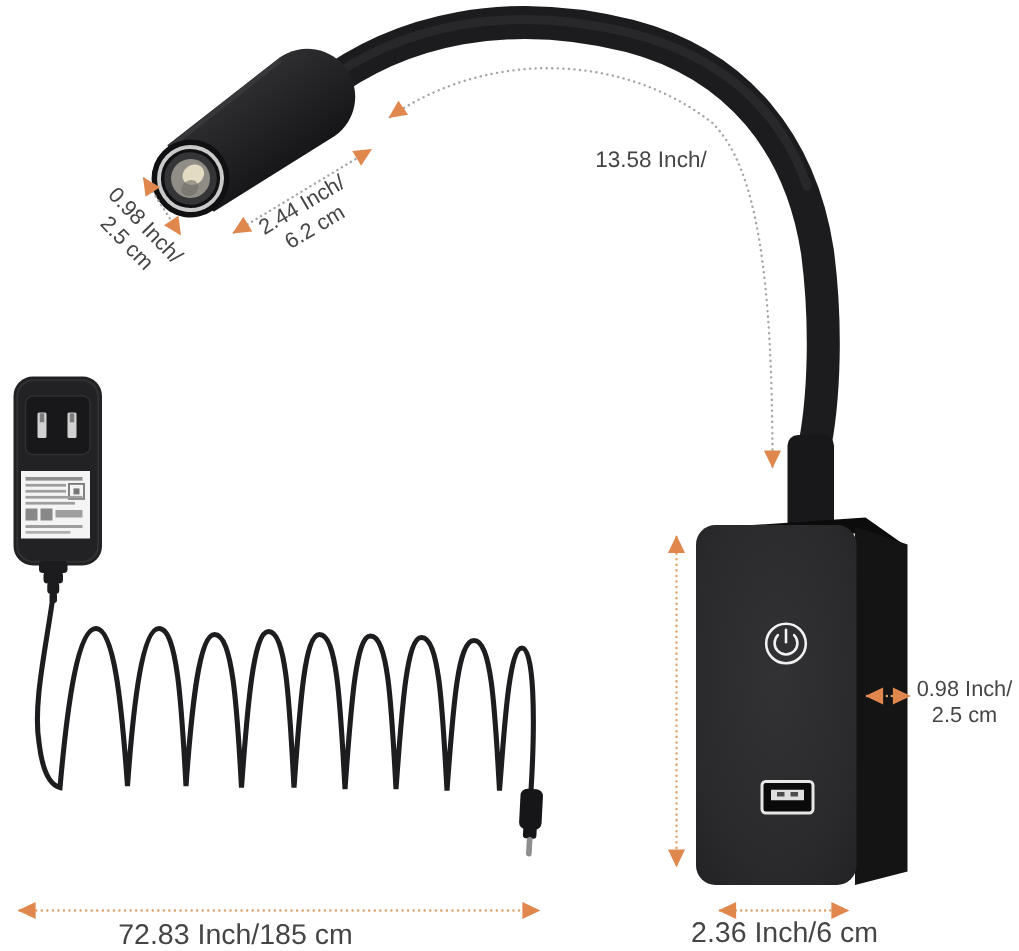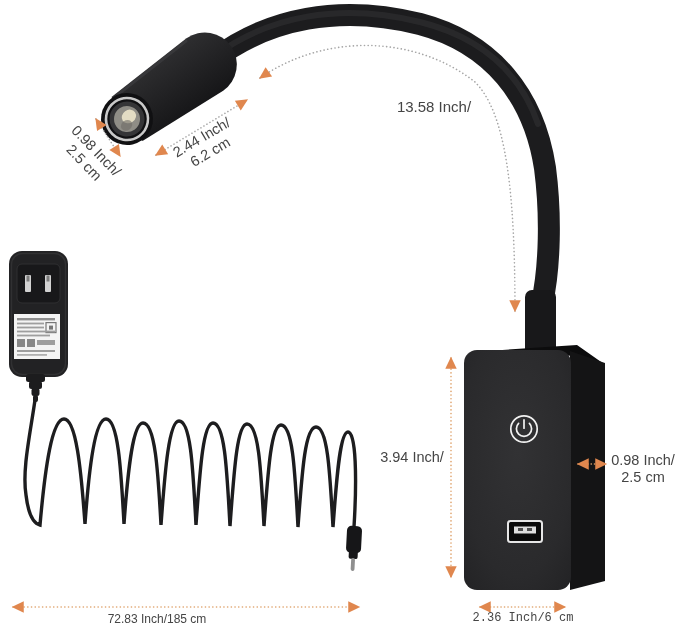--- a/index.html
+++ b/index.html
@@ -6,21 +6,21 @@
   #stage{
     position:relative;width:679px;height:634px;background:#ffffff;overflow:hidden;
     font-family:"Liberation Sans", sans-serif;
   }
   #stage svg{position:absolute;left:0;top:0;}
   .dim-label{
     position:absolute;color:#454545;text-align:center;white-space:nowrap;
     font-size:14.5px;line-height:1.16;
   }
   .dim-label span{display:block;}
-  .dim-label.big{font-size:12px;}
+  .dim-label.big{font-size:19px;}
   .rot-head-d{transform:rotate(46deg);}
   .rot-head-l{transform:rotate(-30.5deg);}
 </style>
 </head>
 <body>
 
 <div id="stage">
 
   <svg width="679" height="634" viewBox="0 0 679 634">
     <defs>
@@ -143,29 +143,28 @@
   <div class="dim-label rot-head-l" style="left:161px;top:128px;width:90px;">
     <span>2.44 Inch/</span>
     <span>6.2 cm</span>
   </div>
 
   <div class="dim-label" style="left:374px;top:98px;width:120px;font-size:15px;text-align:center;">
     <span>13.58 Inch/</span>
   </div>
 
   <div class="dim-label" style="left:357px;top:449px;width:110px;">
-    <span>3.94 Inch/</span>
   </div>
 
   <div class="dim-label" style="left:605px;top:452px;width:76px;">
     <span>0.98 Inch/</span>
     <span>2.5 cm</span>
   </div>
 
-  <div class="dim-label big" style="left:448px;top:612px;width:150px;font-family:Liberation Mono, monospace;">
+  <div class="dim-label big" style="left:448px;top:612px;width:150px;">
     <span>2.36 Inch/6 cm</span>
   </div>
 
   <div class="dim-label big" style="left:67px;top:613px;width:180px;">
     <span>72.83 Inch/185 cm</span>
   </div>
 
 </div>
 
 </body></html>

